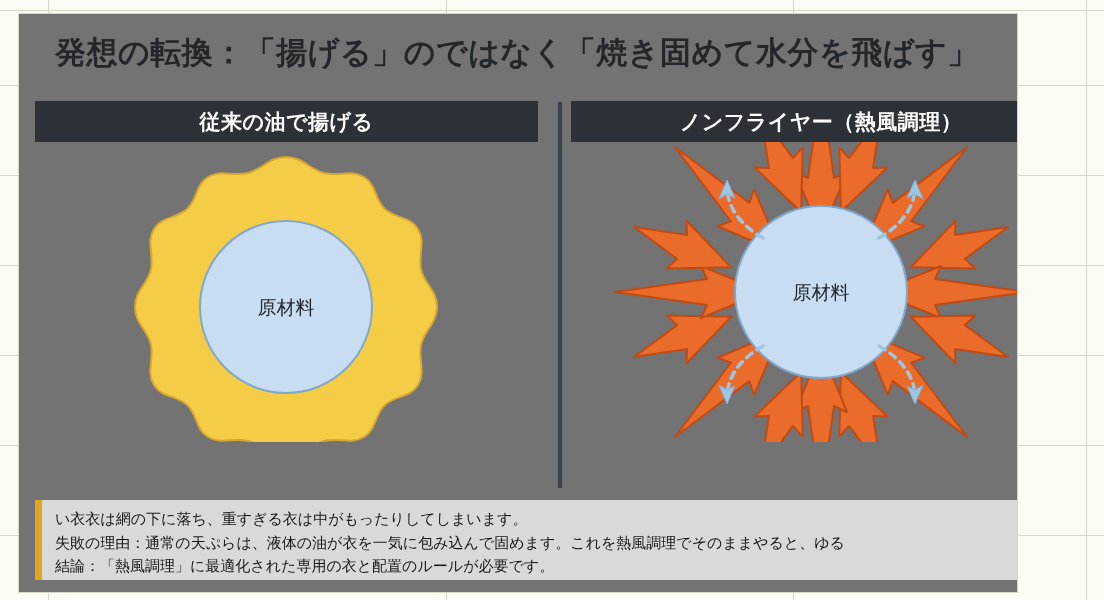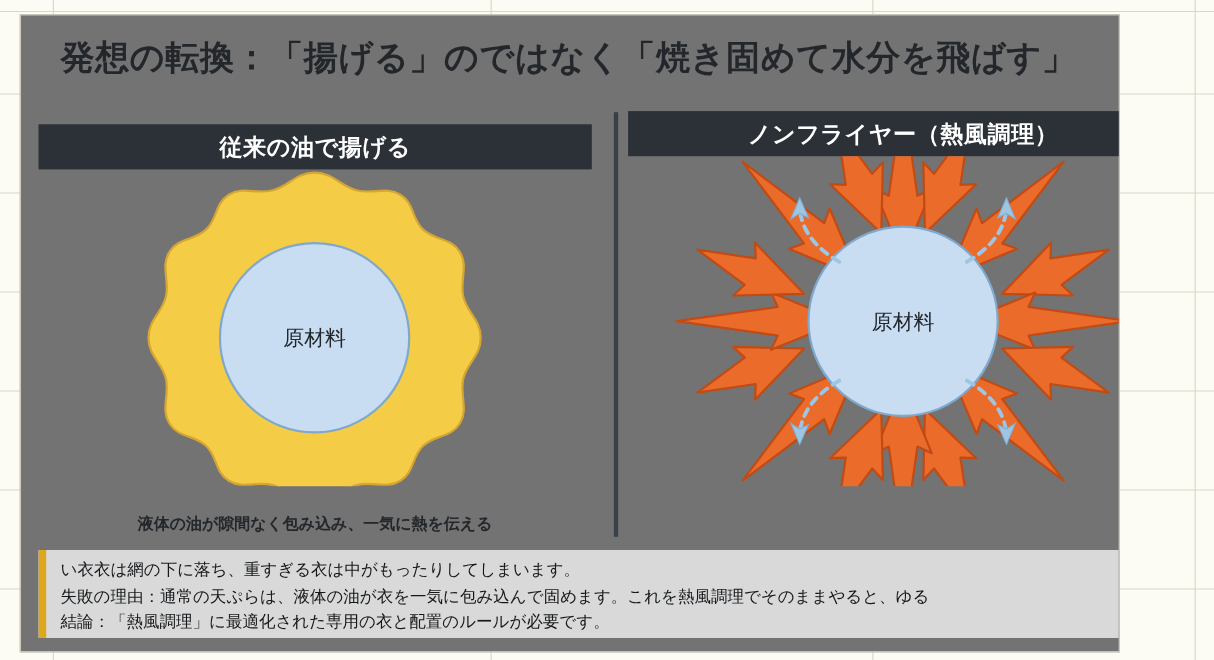--- a/index.html
+++ b/index.html
@@ -68,21 +68,21 @@
     background: #2B3137;
     color: #FFFFFF;
     font-size: 21px;
     font-weight: bold;
     display: flex;
     align-items: center;
     justify-content: center;
     box-sizing: border-box;
     letter-spacing: 0.5px;
   }
-  #panel-left .panel-header  { width: 503px; margin-top: 12px; }
+  #panel-left .panel-header  { width: 503px; }
   #panel-right .panel-header { width: 500px; }
 
   .panel-figure {
     position: absolute;
     left: 0;
     top: 41px;
     width: 100%;
     height: 300px;
   }
 
@@ -201,21 +201,20 @@
              C 127 74 141 77 152 67
              C 163 57 160 43 173 35
              C 186 27 198 35 213 31
              C 228 27 234 15 251 15 Z"></path>
 
         <circle cx="251" cy="165" r="86" fill="#C8DDF2" stroke="#7FA8CC" stroke-width="2"></circle>
         <text class="fig-label" x="251" y="172" text-anchor="middle">原材料</text>
       </svg>
     </div>
 
-    <div class="panel-caption">液体の油が隙間なく包み込み、一気に熱を伝える</div>
   </div>
 
   <div id="panel-divider"></div>
 
   <div class="panel" id="panel-right">
 
     <div class="panel-header">ノンフライヤー（熱風調理）</div>
 
     <div class="panel-figure">
       <svg width="500" height="300" viewBox="0 0 500 300">

